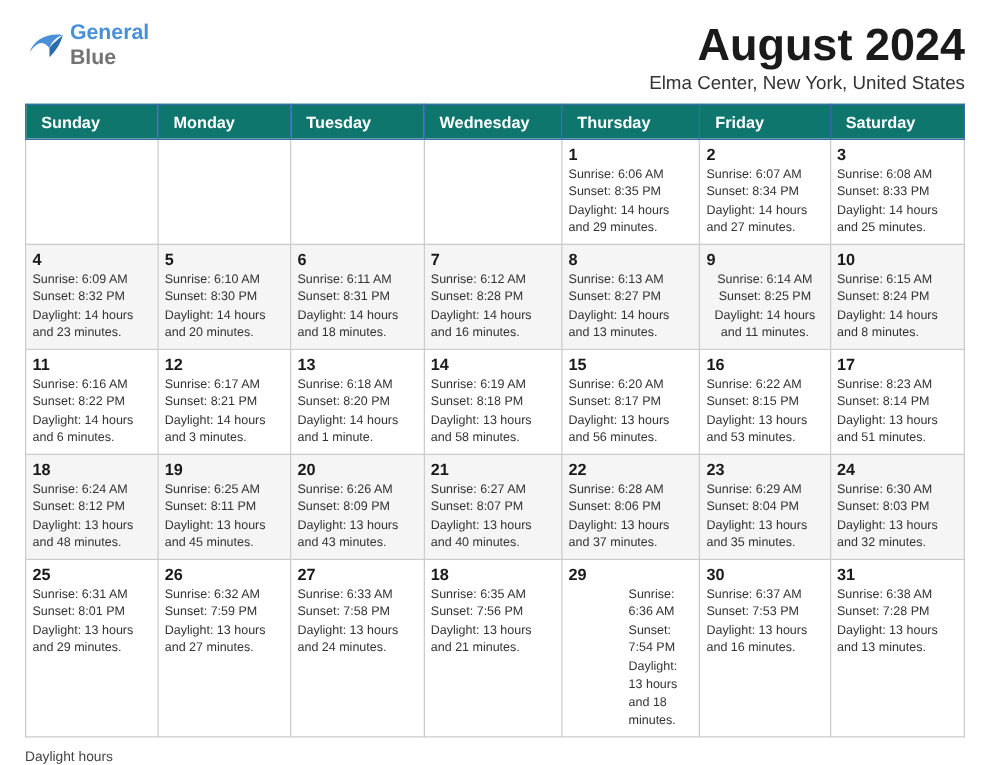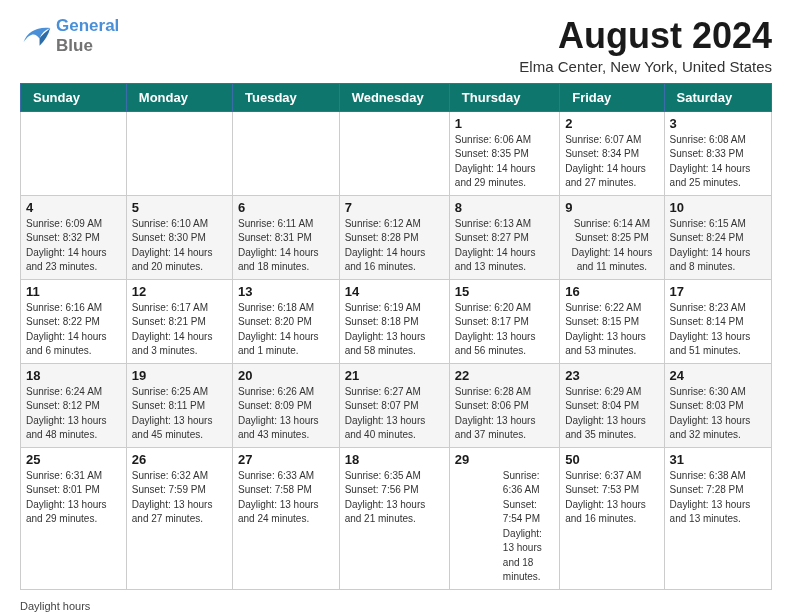--- a/index.html
+++ b/index.html
@@ -306,21 +306,21 @@
 Sunset: 7:56 PM
 Daylight: 13 hours and 21 minutes.</div>
         </td>
         <td>
           <div class="day-number">29</div>
           <div class="day-info" style="white-space: pre-line; margin-left: 48px;">Sunrise: 6:36 AM
 Sunset: 7:54 PM
 Daylight: 13 hours and 18 minutes.</div>
         </td>
         <td>
-          <div class="day-number">50</div>
+          <div class="day-number">30</div>
           <div class="day-info" style="white-space: pre-line;">Sunrise: 6:37 AM
 Sunset: 7:53 PM
 Daylight: 13 hours and 16 minutes.</div>
         </td>
         <td>
           <div class="day-number">31</div>
           <div class="day-info" style="white-space: pre-line;">Sunrise: 6:38 AM
 Sunset: 7:28 PM
 Daylight: 13 hours and 13 minutes.</div>
         </td>

